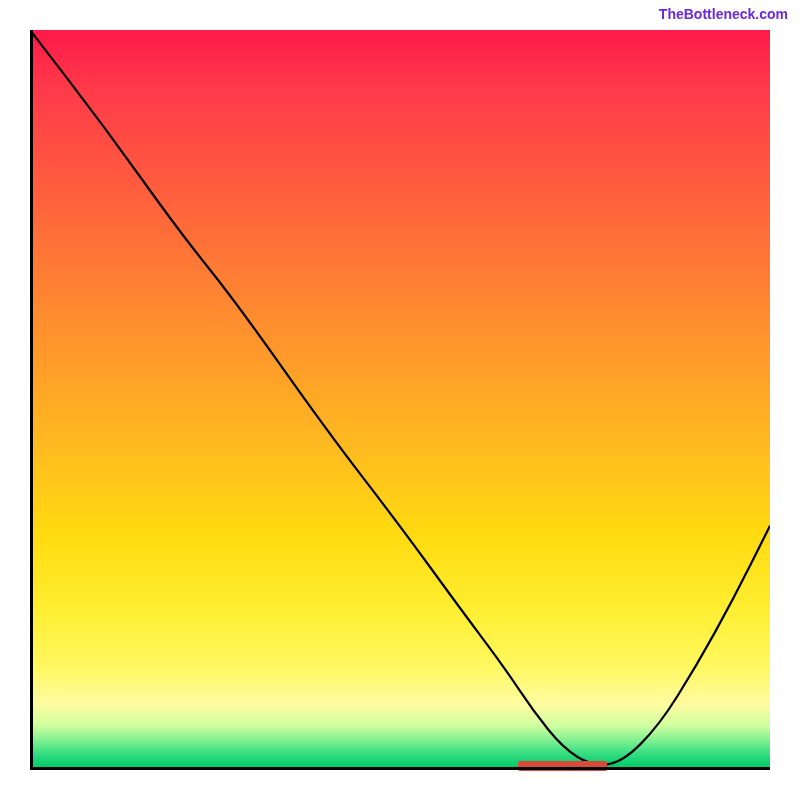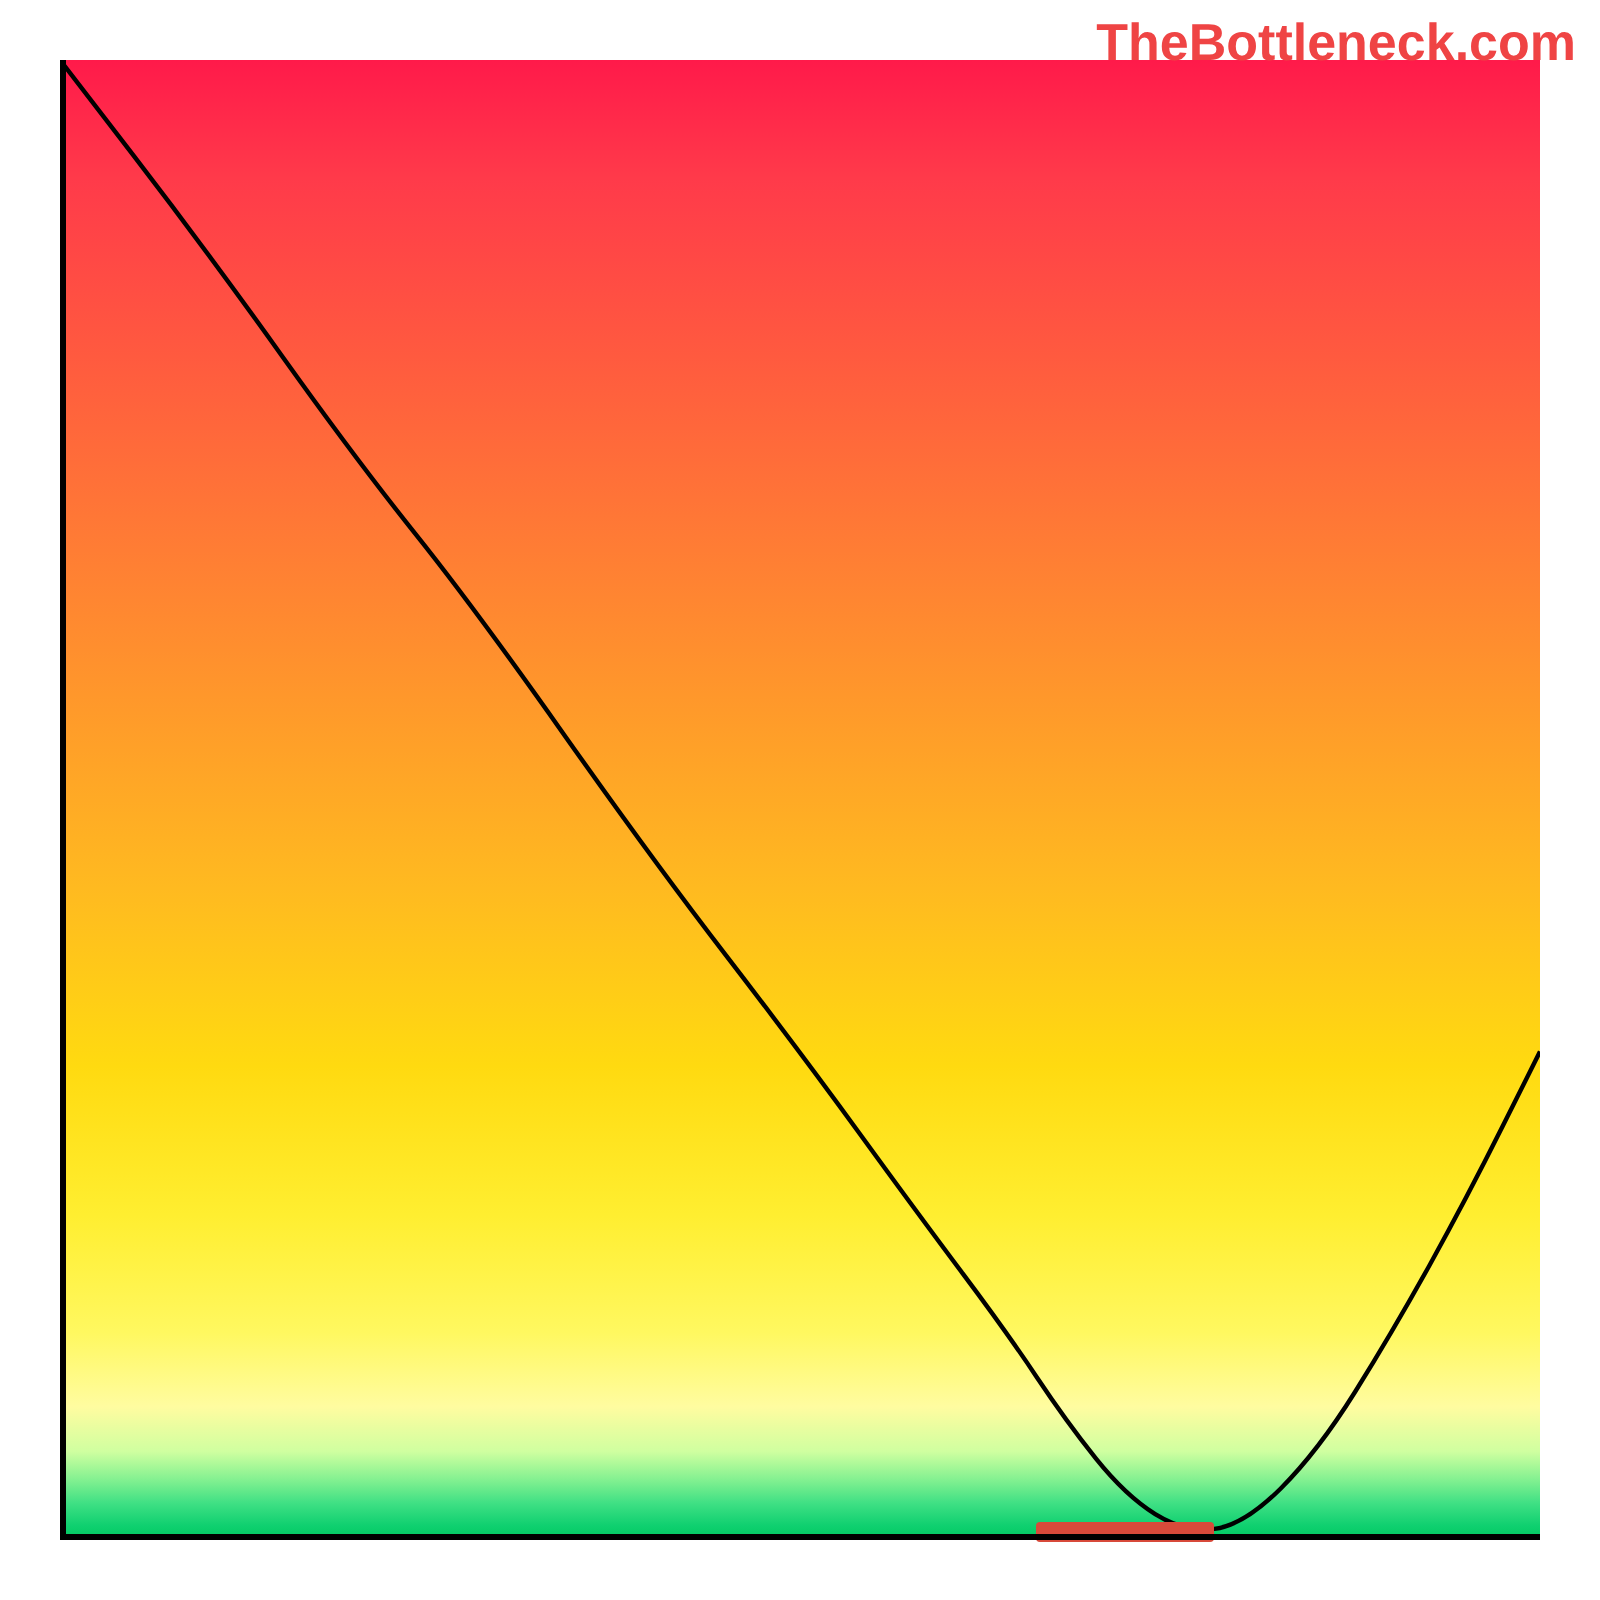--- a/index.html
+++ b/index.html
@@ -8,23 +8,23 @@
     height: 800px;
     background: #ffffff;
     font-family: Arial, sans-serif;
     position: relative;
     overflow: hidden;
   }
   .watermark {
     position: absolute;
     top: 6px;
     right: 12px;
-    font-size: 26px;
+    font-size: 14px;
     font-weight: bold;
-    color: #ef4444;
+    color: #6d28d9;
     z-index: 10;
   }
   .chart-area {
     position: absolute;
     top: 30px;
     left: 30px;
     width: 740px;
     height: 740px;
   }
   .gradient-bg {

